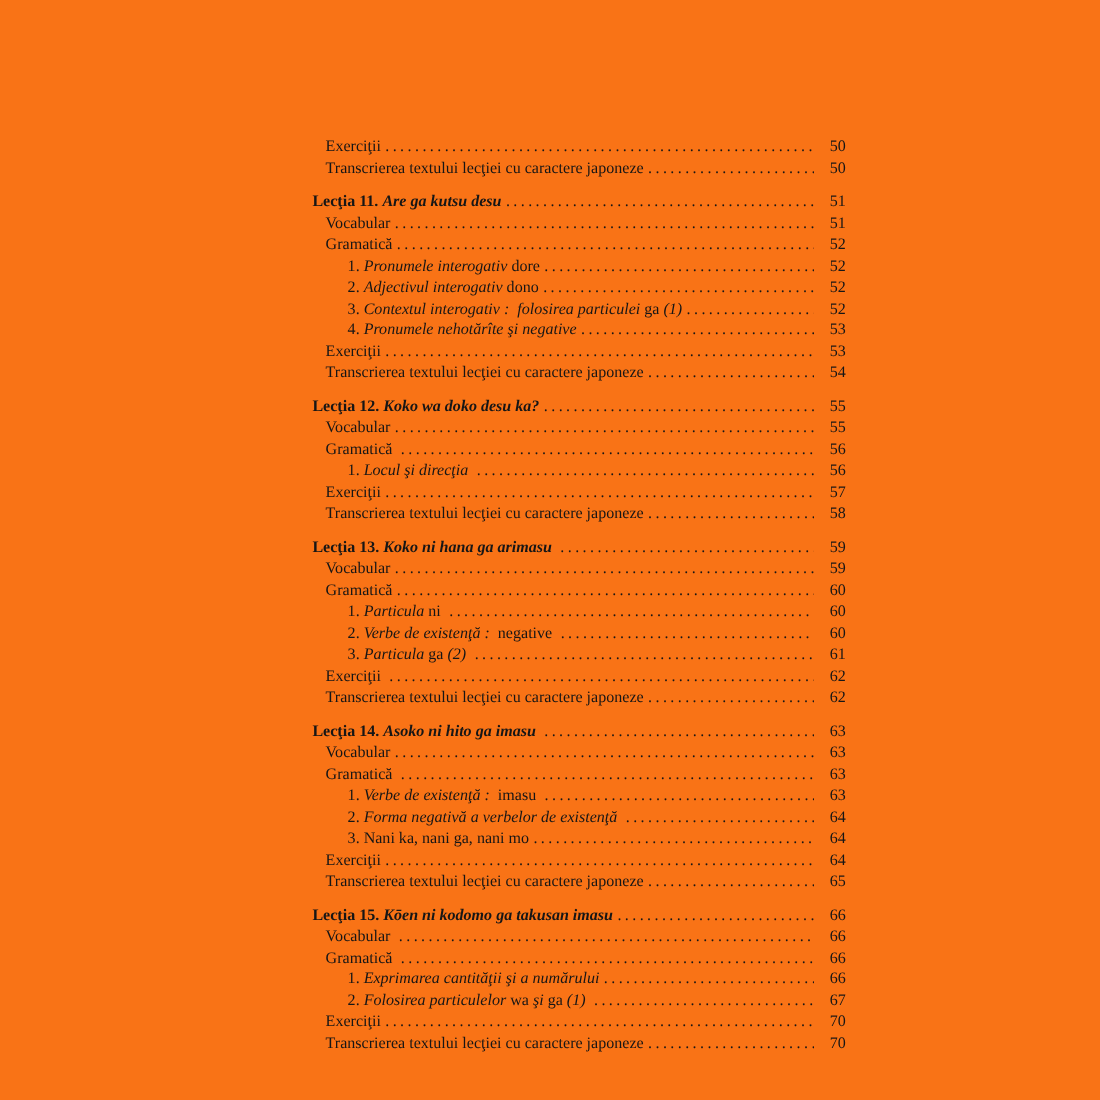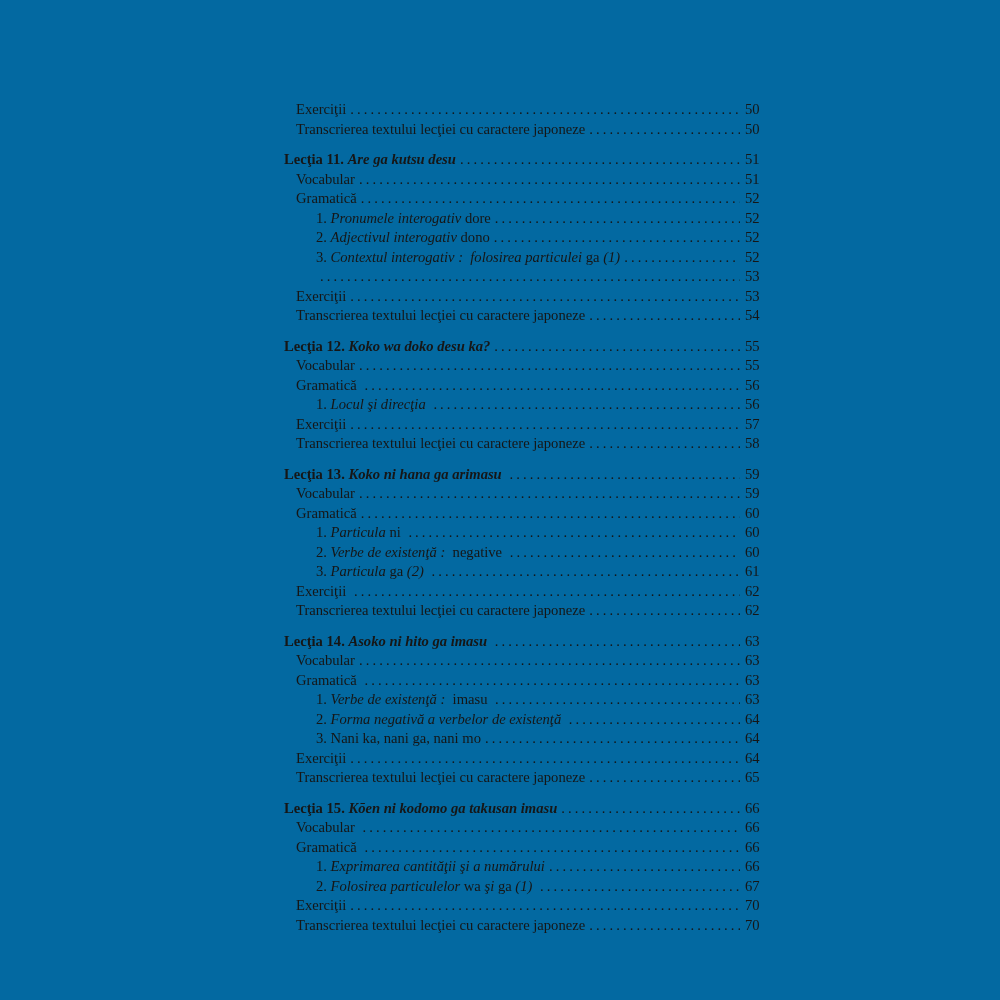--- a/index.html
+++ b/index.html
@@ -6,21 +6,21 @@
   html, body {
     width: 1000px; height: 1000px;
     background: #ffffff;
     font-family: "Liberation Serif", "DejaVu Serif", serif;
     color: #161616;
     overflow: hidden;
   }
   .page {
     position: relative;
     width: 1000px; height: 1000px;
-    background: #0369a1;
+    background: #f97316;
   }
   .toc-list {
     position: absolute;
     left: 266px;
     top: 100px;
     width: 503px;
   }
   .row {
     display: flex;
     align-items: baseline;
@@ -44,20 +44,22 @@
     margin-right: 5px;
     letter-spacing: 3.1px;
     color: #161616;
   }
   .leader::after {
     content: "........................................................................................................................................................";
   }
   .page-num {
     flex: 0 0 auto;
     min-width: 24px;
+    text-align: right;
+    margin-top: 24px;
   }
 </style>
 </head>
 <body>
 
 <div class="page">
   <div class="toc-list">
       <div class="row level-1">
         <span class="entry-text"><span class="seg-r">Exerciţii</span></span>
         <span class="leader"></span>
@@ -92,20 +94,21 @@
         <span class="entry-text"><span class="seg-r">2. </span><span class="seg-i">Adjectivul interogativ </span><span class="seg-r">dono</span></span>
         <span class="leader"></span>
         <span class="page-num">52</span>
       </div>
       <div class="row level-2">
         <span class="entry-text"><span class="seg-r">3. </span><span class="seg-i">Contextul interogativ :  folosirea particulei </span><span class="seg-r">ga </span><span class="seg-i">(1)</span></span>
         <span class="leader"></span>
         <span class="page-num">52</span>
       </div>
       <div class="row level-2">
+        <span class="entry-text"><span class="seg-r">4. </span><span class="seg-i">Pronumele nehotărîte şi negative</span></span>
         <span class="leader"></span>
         <span class="page-num">53</span>
       </div>
       <div class="row level-1">
         <span class="entry-text"><span class="seg-r">Exerciţii</span></span>
         <span class="leader"></span>
         <span class="page-num">53</span>
       </div>
       <div class="row level-1">
         <span class="entry-text"><span class="seg-r">Transcrierea textului lecţiei cu caractere japoneze</span></span>

